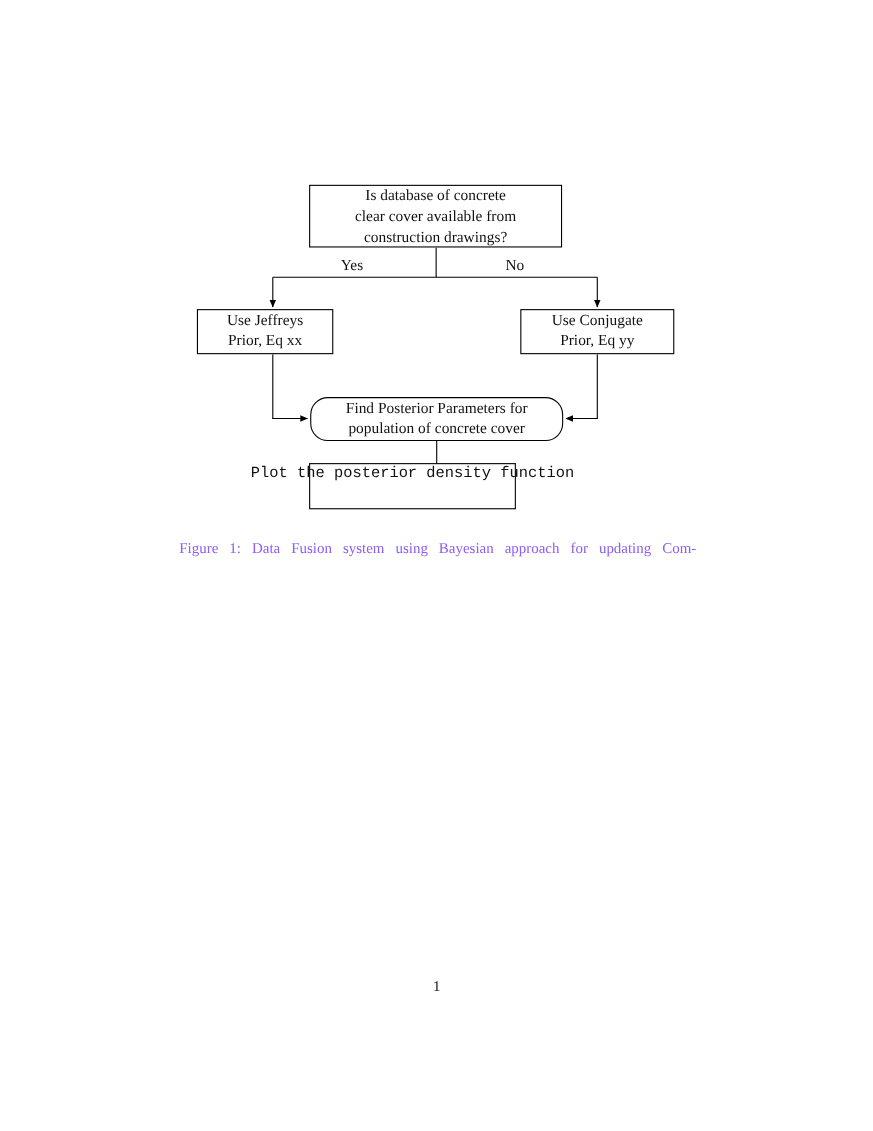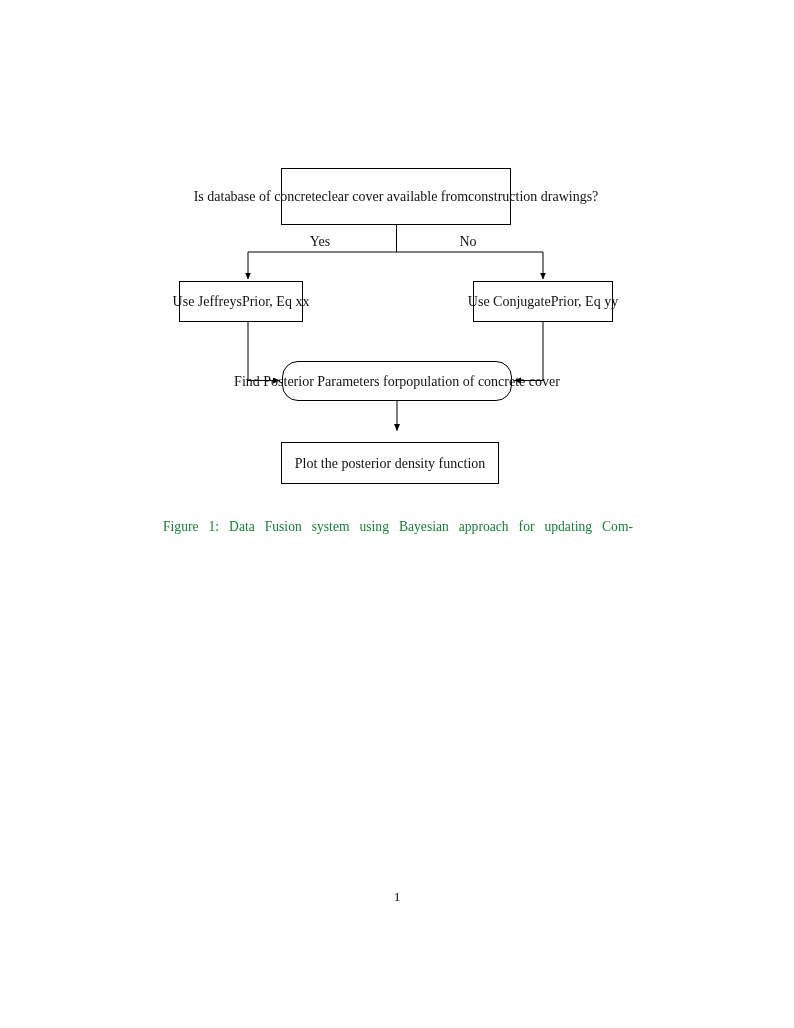--- a/index.html
+++ b/index.html
@@ -21,50 +21,49 @@
     left: 0;
     top: 0;
     pointer-events: none;
   }
   .node {
     position: absolute;
     box-sizing: border-box;
     border: 1px solid #000000;
     background: #ffffff;
     display: flex;
-    justify-content: center;
+    flex-direction: column;
     align-items: center;
     text-align: center;
     font-size: 14px;
     line-height: 19px;
     white-space: nowrap;
   }
   .node-decision  { left: 281px; top: 168px; width: 230px; height: 57px; }
   .node-jeffreys  { left: 179px; top: 281px; width: 124px; height: 41px; }
   .node-conjugate { left: 473px; top: 281px; width: 140px; height: 41px; }
   .node-posterior { left: 282px; top: 361px; width: 230px; height: 40px; border-radius: 16px; }
-  .node-plot      { left: 281px; top: 442px; width: 218px; height: 42px; }
+  .node-plot      { left: 281px; top: 421px; width: 188px; height: 42px; font-family: Liberation Mono, monospace; }
   .edge-label {
     position: absolute;
     width: 60px;
     text-align: center;
     font-size: 14px;
     line-height: 16px;
   }
   .edge-label-yes { left: 290px; top: 234px; }
   .edge-label-no  { left: 438px; top: 234px; }
   .caption {
     position: absolute;
     left: 163px;
     top: 490px;
     width: 470px;
     font-size: 13.6px;
     line-height: 17.3px;
-    color: #15803d;
-    margin-top: 28px;
+    color: #8b5cf6;
   }
   .cap-line { width: 100%; }
   .cap-just {
     text-align: justify;
     text-align-last: justify;
   }
   .math-f {
     font-style: italic;
     font-family: "Liberation Serif", "DejaVu Serif", serif;
   }

